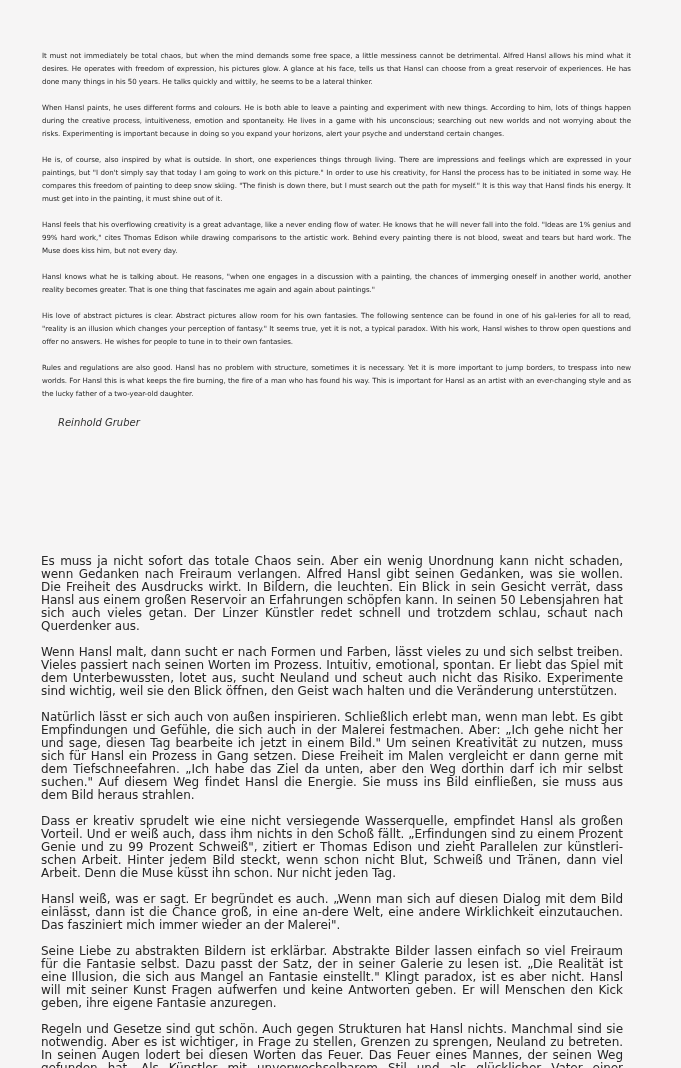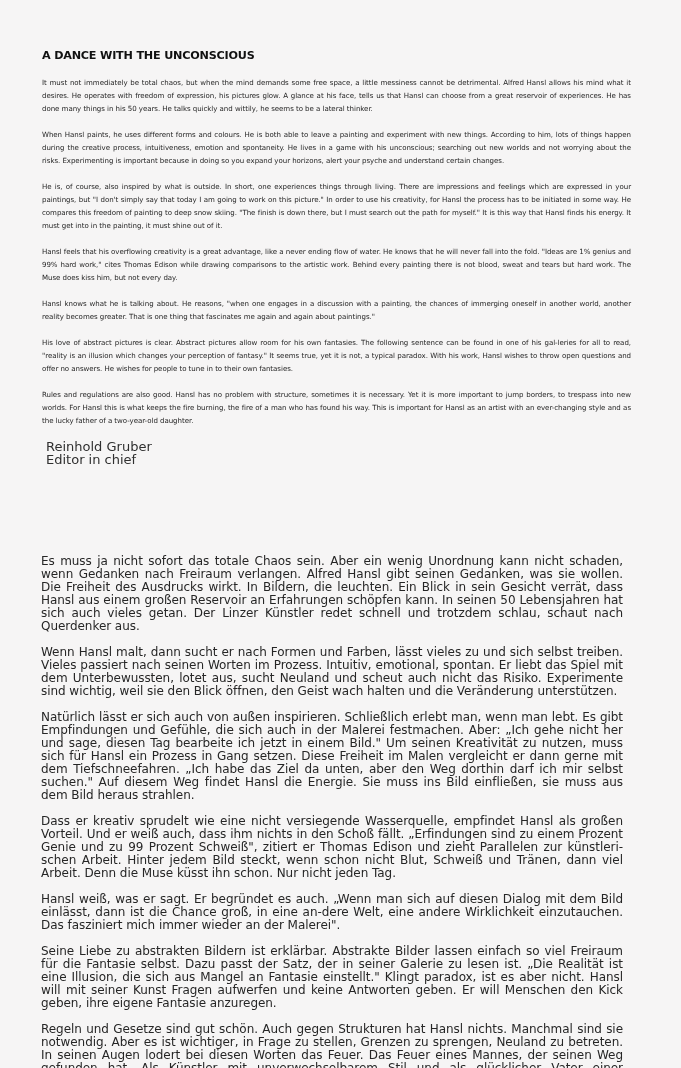--- a/index.html
+++ b/index.html
@@ -34,42 +34,41 @@
     .para {
       margin: 0 0 13px 0;
       font-size: 7.05px;
       line-height: 13px;
       text-align: justify;
       letter-spacing: -0.05px;
       color: #262626;
     }
     .article.de .para { font-size: 12px; }
     .signature {
-      margin: 4px;
-      font-size: 13px;
+      margin: 16px;
+      font-size: 10px;
       line-height: 13px;
+      font-style: italic;
       color: #303030;
     }
     .signature div { white-space: nowrap; }
   </style>
 </head>
 <body>
 
 <article class="article en">
-  <h2 class="title">A DANCE WITH THE UNCONSCIOUS</h2>
   <p class="para">It must not immediately be total chaos, but when the mind demands some free space, a little messiness cannot be detrimental. Alfred Hansl allows his mind what it desires. He operates with freedom of expression, his pictures glow. A glance at his face, tells us that Hansl can choose from a great reservoir of experiences. He has done many things in his 50 years. He talks quickly and wittily, he seems to be a lateral thinker.</p>
   <p class="para">When Hansl paints, he uses different forms and colours. He is both able to leave a painting and experiment with new things. According to him, lots of things happen during the creative process, intuitiveness, emotion and spontaneity. He lives in a game with his unconscious; searching out new worlds and not worrying about the risks. Experimenting is important because in doing so you expand your horizons, alert your psyche and understand certain changes.</p>
   <p class="para">He is, of course, also inspired by what is outside. In short, one experiences things through living. There are impressions and feelings which are expressed in your paintings, but "I don't simply say that today I am going to work on this picture." In order to use his creativity, for Hansl the process has to be initiated in some way. He compares this freedom of painting to deep snow skiing. "The finish is down there, but I must search out the path for myself." It is this way that Hansl finds his energy. It must get into in the painting, it must shine out of it.</p>
   <p class="para">Hansl feels that his overflowing creativity is a great advantage, like a never ending flow of water. He knows that he will never fall into the fold. "Ideas are 1% genius and 99% hard work," cites Thomas Edison while drawing comparisons to the artistic work. Behind every painting there is not blood, sweat and tears but hard work. The Muse does kiss him, but not every day.</p>
   <p class="para">Hansl knows what he is talking about. He reasons, "when one engages in a discussion with a painting, the chances of immerging oneself in another world, another reality becomes greater. That is one thing that fascinates me again and again about paintings."</p>
   <p class="para">His love of abstract pictures is clear. Abstract pictures allow room for his own fantasies. The following sentence can be found in one of his gal-leries for all to read, "reality is an illusion which changes your perception of fantasy." It seems true, yet it is not, a typical paradox. With his work, Hansl wishes to throw open questions and offer no answers. He wishes for people to tune in to their own fantasies.</p>
   <p class="para">Rules and regulations are also good. Hansl has no problem with structure, sometimes it is necessary. Yet it is more important to jump borders, to trespass into new worlds. For Hansl this is what keeps the fire burning, the fire of a man who has found his way. This is important for Hansl as an artist with an ever-changing style and as the lucky father of a two-year-old daughter.</p>
   <div class="signature">
     <div>Reinhold Gruber</div>
-    <div>Editor in chief</div>
   </div>
 </article>
 
 <article class="article de">
   <p class="para">Es muss ja nicht sofort das totale Chaos sein. Aber ein wenig Unordnung kann nicht schaden, wenn Gedanken nach Freiraum verlangen. Alfred Hansl gibt seinen Gedanken, was sie wollen. Die Freiheit des Ausdrucks wirkt. In Bildern, die leuchten. Ein Blick in sein Gesicht verrät, dass Hansl aus einem großen Reservoir an Erfahrungen schöpfen kann. In seinen 50 Lebensjahren hat sich auch vieles getan. Der Linzer Künstler redet schnell und trotzdem schlau, schaut nach Querdenker aus.</p>
   <p class="para">Wenn Hansl malt, dann sucht er nach Formen und Farben, lässt vieles zu und sich selbst treiben. Vieles passiert nach seinen Worten im Prozess. Intuitiv, emotional, spontan. Er liebt das Spiel mit dem Unterbewussten, lotet aus, sucht Neuland und scheut auch nicht das Risiko. Experimente sind wichtig, weil sie den Blick öffnen, den Geist wach halten und die Veränderung unterstützen.</p>
   <p class="para">Natürlich lässt er sich auch von außen inspirieren. Schließlich erlebt man, wenn man lebt. Es gibt Empfindungen und Gefühle, die sich auch in der Malerei festmachen. Aber: „Ich gehe nicht her und sage, diesen Tag bearbeite ich jetzt in einem Bild." Um seinen Kreativität zu nutzen, muss sich für Hansl ein Prozess in Gang setzen. Diese Freiheit im Malen vergleicht er dann gerne mit dem Tiefschneefahren. „Ich habe das Ziel da unten, aber den Weg dorthin darf ich mir selbst suchen." Auf diesem Weg findet Hansl die Energie. Sie muss ins Bild einfließen, sie muss aus dem Bild heraus strahlen.</p>
   <p class="para">Dass er kreativ sprudelt wie eine nicht versiegende Wasserquelle, empfindet Hansl als großen Vorteil. Und er weiß auch, dass ihm nichts in den Schoß fällt. „Erfindungen sind zu einem Prozent Genie und zu 99 Prozent Schweiß", zitiert er Thomas Edison und zieht Parallelen zur künstleri-schen Arbeit. Hinter jedem Bild steckt, wenn schon nicht Blut, Schweiß und Tränen, dann viel Arbeit. Denn die Muse küsst ihn schon. Nur nicht jeden Tag.</p>
   <p class="para">Hansl weiß, was er sagt. Er begründet es auch. „Wenn man sich auf diesen Dialog mit dem Bild einlässt, dann ist die Chance groß, in eine an-dere Welt, eine andere Wirklichkeit einzutauchen. Das fasziniert mich immer wieder an der Malerei".</p>
   <p class="para">Seine Liebe zu abstrakten Bildern ist erklärbar. Abstrakte Bilder lassen einfach so viel Freiraum für die Fantasie selbst. Dazu passt der Satz, der in seiner Galerie zu lesen ist. „Die Realität ist eine Illusion, die sich aus Mangel an Fantasie einstellt." Klingt paradox, ist es aber nicht. Hansl will mit seiner Kunst Fragen aufwerfen und keine Antworten geben. Er will Menschen den Kick geben, ihre eigene Fantasie anzuregen.</p>

